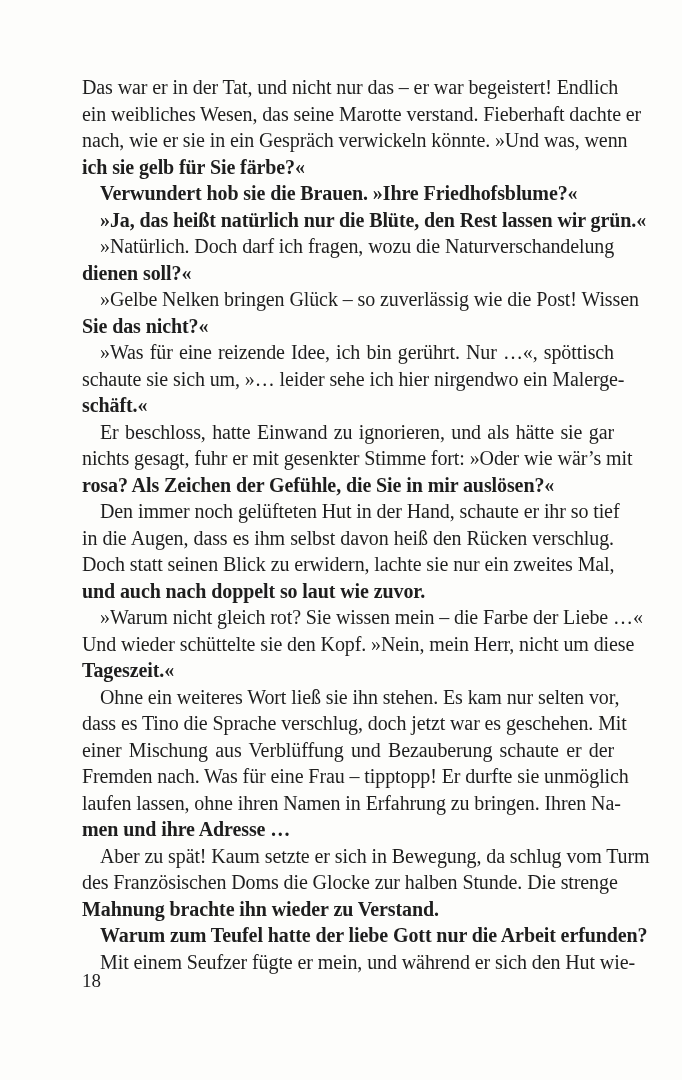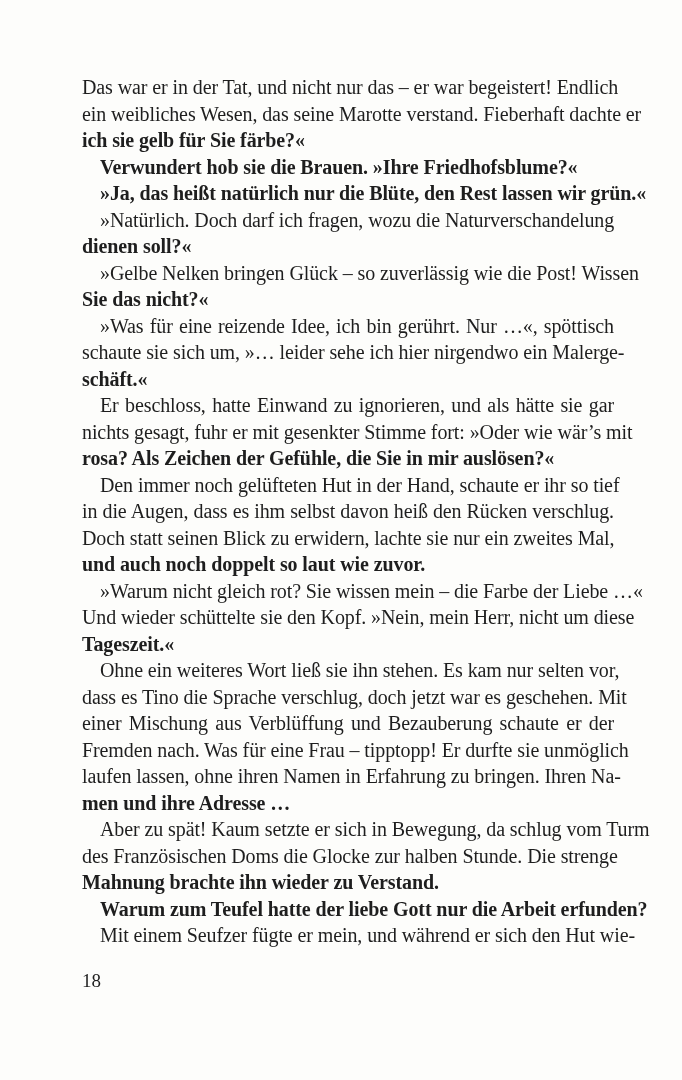--- a/index.html
+++ b/index.html
@@ -46,37 +46,38 @@
       line-height: 26px;
       text-align: right;
     }
   </style>
 </head>
 <body>
 
 <div class="page" id="page-text">
     <span class="line">Das war er in der Tat, und nicht nur das – er war begeistert! Endlich</span>
     <span class="line">ein weibliches Wesen, das seine Marotte verstand. Fieberhaft dachte er</span>
+    <span class="line">nach, wie er sie in ein Gespräch verwickeln könnte. »Und was, wenn</span>
     <span class="line last">ich sie gelb für Sie färbe?«</span>
     <span class="line indent last">Verwundert hob sie die Brauen. »Ihre Friedhofsblume?«</span>
     <span class="line indent last">»Ja, das heißt natürlich nur die Blüte, den Rest lassen wir grün.«</span>
     <span class="line indent">»Natürlich. Doch darf ich fragen, wozu die Naturverschandelung</span>
     <span class="line last">dienen soll?«</span>
     <span class="line indent">»Gelbe Nelken bringen Glück – so zuverlässig wie die Post! Wissen</span>
     <span class="line last">Sie das nicht?«</span>
     <span class="line indent">»Was für eine reizende Idee, ich bin gerührt. Nur …«, spöttisch</span>
     <span class="line">schaute sie sich um, »… leider sehe ich hier nirgendwo ein Malerge-</span>
     <span class="line last">schäft.«</span>
     <span class="line indent">Er beschloss, hatte Einwand zu ignorieren, und als hätte sie gar</span>
     <span class="line">nichts gesagt, fuhr er mit gesenkter Stimme fort: »Oder wie wär’s mit</span>
     <span class="line last">rosa? Als Zeichen der Gefühle, die Sie in mir auslösen?«</span>
     <span class="line indent">Den immer noch gelüfteten Hut in der Hand, schaute er ihr so tief</span>
     <span class="line">in die Augen, dass es ihm selbst davon heiß den Rücken verschlug.</span>
     <span class="line">Doch statt seinen Blick zu erwidern, lachte sie nur ein zweites Mal,</span>
-    <span class="line last">und auch noch doppelt so laut wie zuvor.</span>
+    <span class="line last">und auch nach doppelt so laut wie zuvor.</span>
     <span class="line indent">»Warum nicht gleich rot? Sie wissen mein – die Farbe der Liebe …«</span>
     <span class="line">Und wieder schüttelte sie den Kopf. »Nein, mein Herr, nicht um diese</span>
     <span class="line last">Tageszeit.«</span>
     <span class="line indent">Ohne ein weiteres Wort ließ sie ihn stehen. Es kam nur selten vor,</span>
     <span class="line">dass es Tino die Sprache verschlug, doch jetzt war es geschehen. Mit</span>
     <span class="line">einer Mischung aus Verblüffung und Bezauberung schaute er der</span>
     <span class="line">Fremden nach. Was für eine Frau – tipptopp! Er durfte sie unmöglich</span>
     <span class="line">laufen lassen, ohne ihren Namen in Erfahrung zu bringen. Ihren Na-</span>
     <span class="line last">men und ihre Adresse …</span>
     <span class="line indent">Aber zu spät! Kaum setzte er sich in Bewegung, da schlug vom Turm</span>

